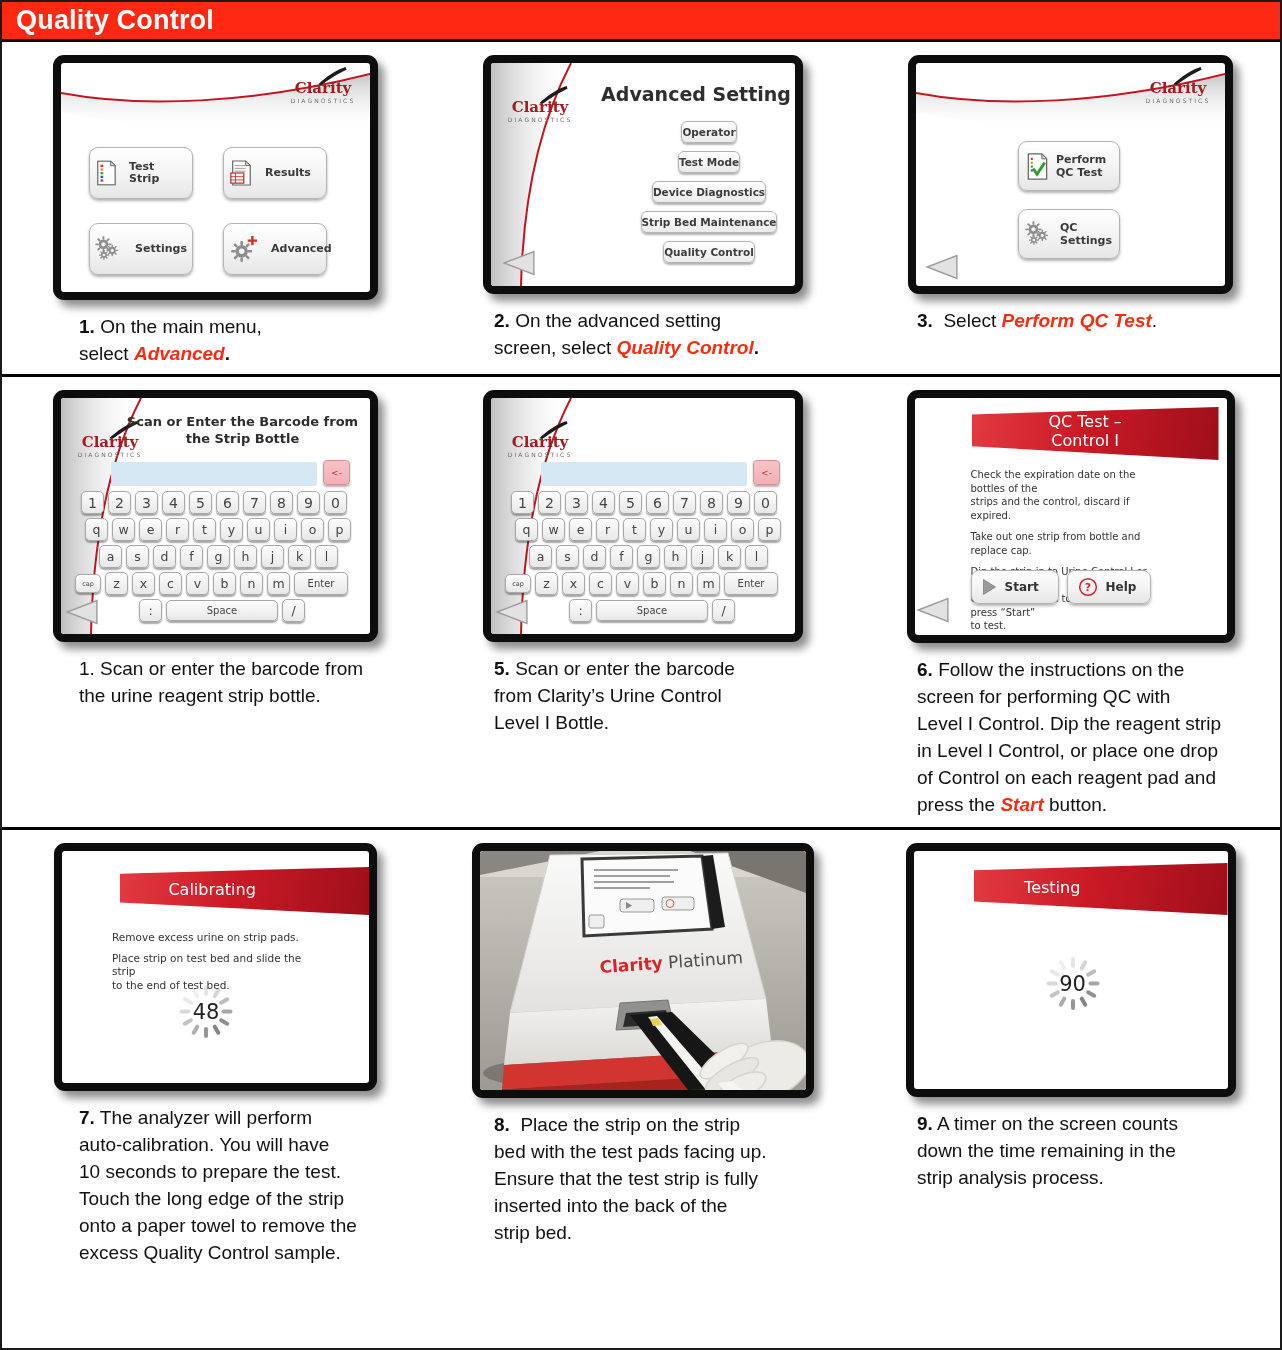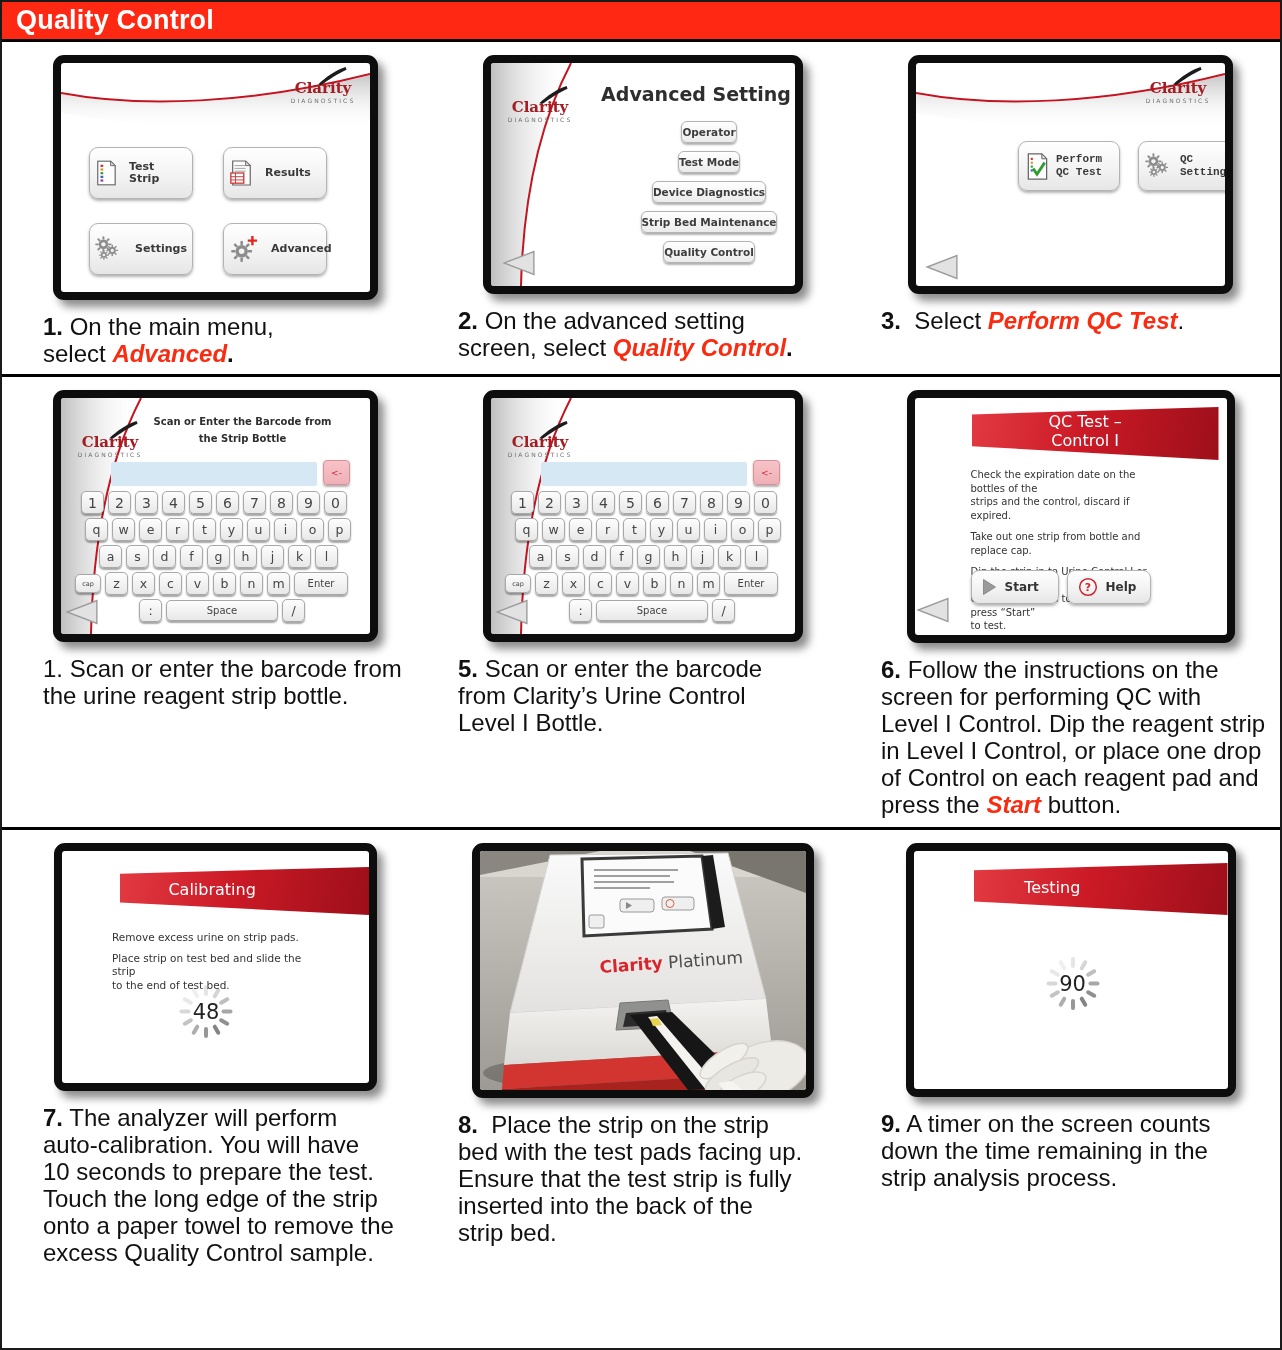--- a/index.html
+++ b/index.html
@@ -13,21 +13,21 @@
   .page-header .title { color:#fff; font-weight:bold; font-size:27px; letter-spacing:0.2px; }
 
   
   .row { display:grid; grid-template-columns:427px 428px 427px; }
   .row + .row { border-top:3px solid #000; }
   .row1 { height:332px; } .row2 { height:453px; } .row3 { height:512px; }
   .cell { display:flex; flex-direction:column; }
   .panel-area { display:flex; justify-content:center; padding-top:13px; }
 
   
-  .caption { font-size:24px; line-height:27px; color:#111; white-space:pre-wrap; padding-top:13px; }
+  .caption { font-size:19px; line-height:27px; color:#111; white-space:pre-wrap; padding-top:13px;margin-left:36px; }
   .cap-c1 { padding-left:41px; } .cap-c2 { padding-left:29px; } .cap-c3 { padding-left:24px; }
   .caption .b { font-weight:bold; }
   .caption .red { color:#f92c11; font-weight:bold; font-style:italic; }
 
   
   .panel { border:8px solid #0d0d0d; border-radius:11px; box-shadow:6px 7px 8px rgba(0,0,0,0.45); background:#fff; position:relative; overflow:hidden; font-family:"DejaVu Sans", sans-serif; }
   .p1 { width:325px; height:245px; }
   .p2 { width:320px; height:239px; }
   .p3 { width:325px; height:239px; }
   .p4 { width:325px; height:252px; }
@@ -58,29 +58,29 @@
   .big-btn { width:104px; height:52px; display:flex; align-items:center; gap:12px; padding:4px 5px; }
   .big-btn .ic { flex:none; }
   .big-btn-label { font-size:11px; font-weight:bold; color:#3a3a3a; line-height:12px; white-space:pre-line; }
 
   
   .adv-title { position:absolute; left:105px; top:20px; width:200px; text-align:center; font-size:19px; font-weight:bold; color:#2e2e2e; }
   .menu-list { position:absolute; left:138px; top:58px; width:160px; display:flex; flex-direction:column; gap:8px;align-items:center; }
   .menu-btn { height:22px; border-radius:6px; background:linear-gradient(#ffffff, #ebebeb); border:1px solid #b3b3b3; box-shadow:0 1.5px 2px rgba(0,0,0,0.3), inset 0 1px 0 #fff; display:flex; align-items:center; justify-content:center; font-size:10.5px; font-weight:bold; color:#3d3d3d; }
 
   
-  .qc-btns { position:absolute; left:102px; top:78px; display:flex; flex-direction:row; gap:18px;font-family:Liberation Mono, monospace; }
+  .qc-btns { position:absolute; left:102px; top:78px; display:flex; flex-direction:column; gap:18px; }
   .qc-btn { width:102px; height:50px; display:flex; align-items:center; gap:7px; padding:4px 6px; }
   .qc-btn-label { font-size:11px; font-weight:bold; color:#3a3a3a; line-height:13px; white-space:pre-line; }
 
   
   .back { position:absolute; width:36px; height:28px; }
 
   
-  .bc-title { position:absolute; left:62px; right:8px; top:15px; text-align:center; font-size:10px; font-weight:bold; color:#2e2e2e; line-height:17px; white-space:pre-line; }
+  .bc-title { position:absolute; left:62px; right:8px; top:15px; text-align:center; font-size:13px; font-weight:bold; color:#2e2e2e; line-height:17px; white-space:pre-line; }
   .bc-input { position:absolute; left:50px; top:64px; width:206px; height:24px; background:#d6e8f3; border-radius:2px; }
   .bs-key { position:absolute; left:262px; top:62px; width:27px; height:25px; background:linear-gradient(#f7c3c8,#efb0b6); border:1px solid #d98f96; border-radius:4px; color:#c6303a; font-size:9px; display:flex; align-items:center; justify-content:center; box-shadow:0 1.5px 2px rgba(0,0,0,0.3); }
   .kb { position:absolute; left:0; top:93px; width:100%; }
   .kb-row { display:flex; gap:4px; margin-bottom:4px; }
   .key { width:23px; height:23px; background:linear-gradient(#fdfdfd,#e8e8e8); border:1px solid #a8a8a8; border-radius:5px; box-shadow:0 1.5px 1.5px rgba(0,0,0,0.35); color:#454545; font-size:12.5px; display:flex; align-items:center; justify-content:center; }
   .key.num { font-size:14px; }
   .key.cap { width:26px; height:19px; font-size:6.5px; align-self:center; }
   .key.enter { width:54px; font-size:10px; }
   .key.space { width:112px; height:21px; font-size:10px; align-self:center; }
 

